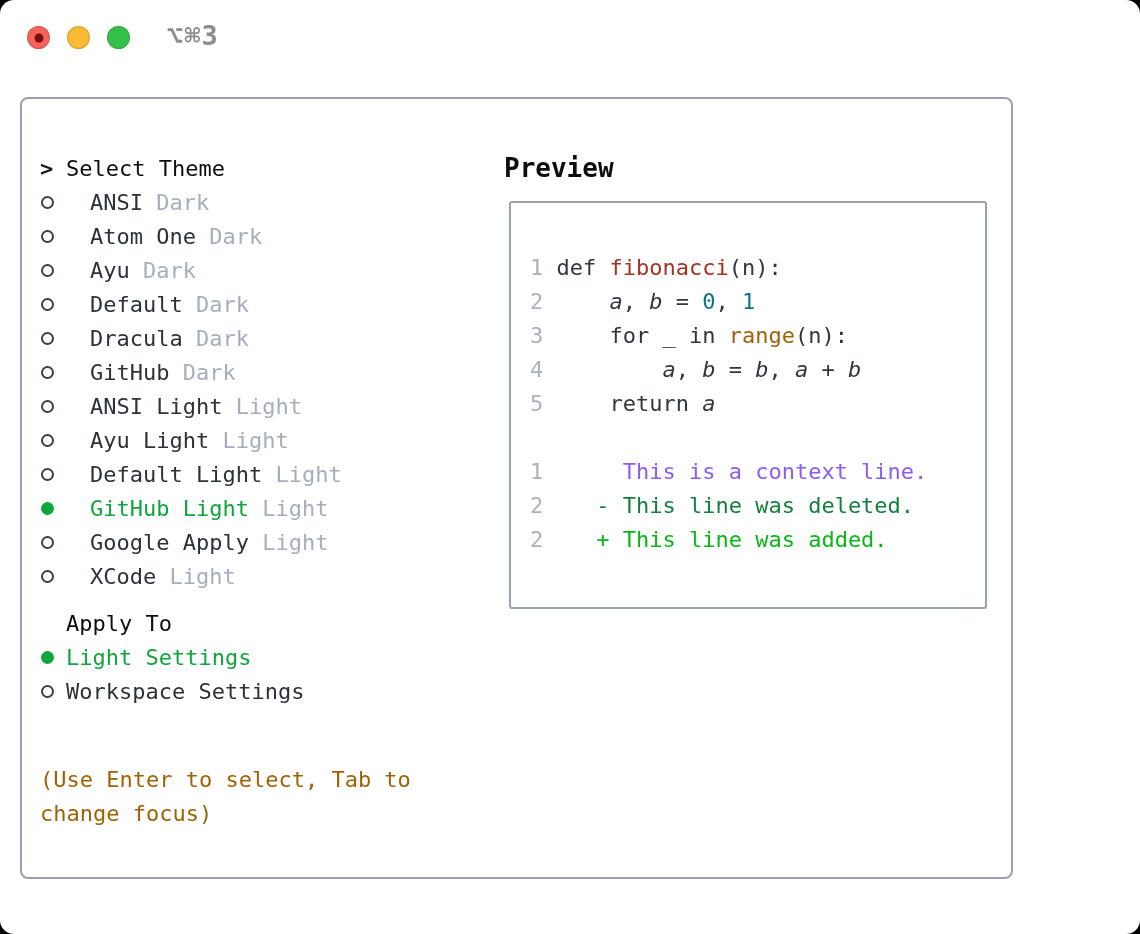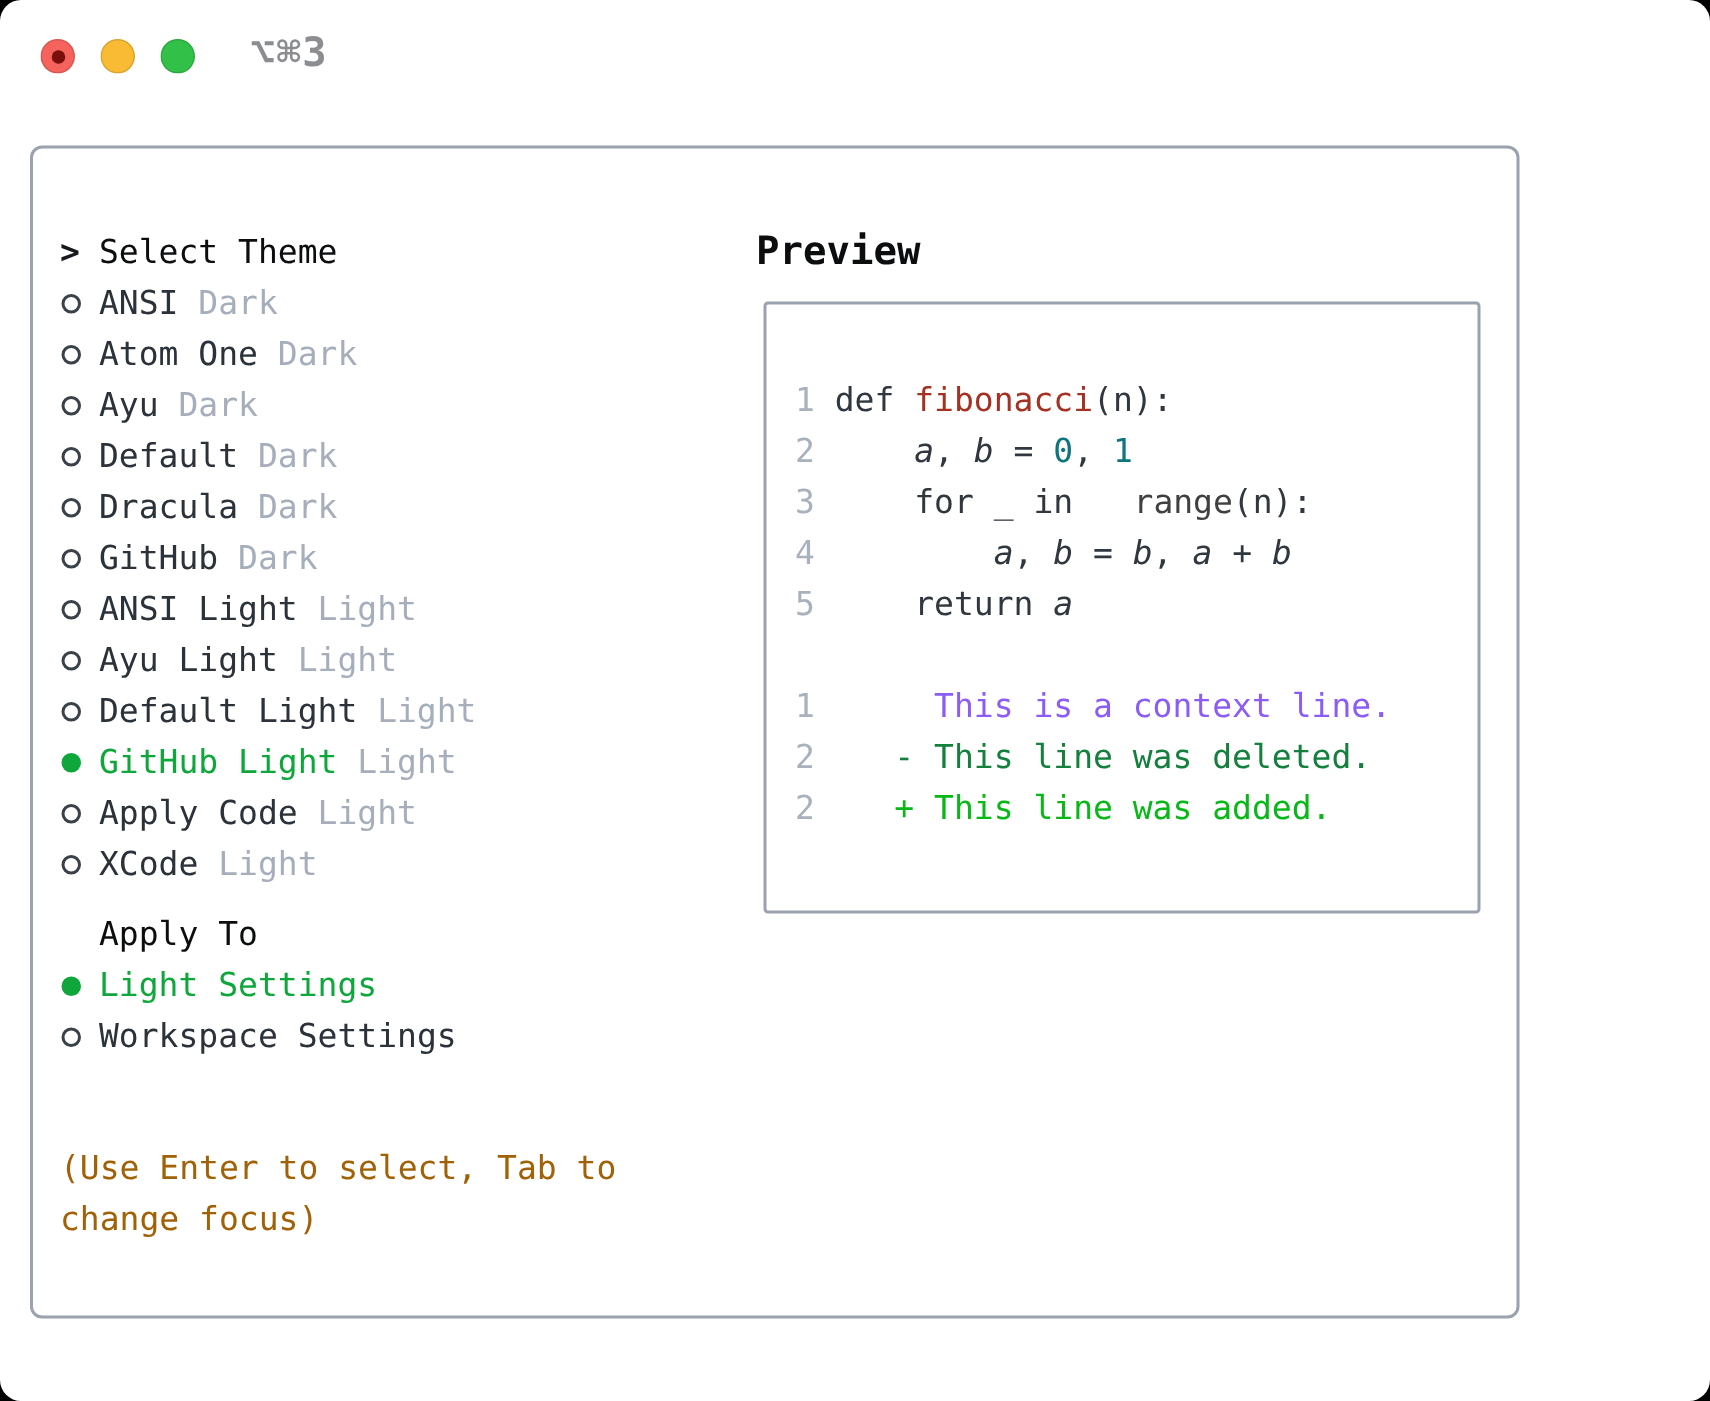--- a/index.html
+++ b/index.html
@@ -40,21 +40,21 @@
   .leftcol { position:absolute; left:18px; top:52px; width:450px; }
   .row { display:flex; align-items:center; height:34px; font-size:22px; white-space:pre; }
   .marker { display:inline-flex; width:26px; justify-content:flex-start; align-items:center; flex:none; }
   .prompt { font-weight:bold; color:#16191d; font-size:22px; }
   .hdr { font-weight:normal; color:#0b0d0f; }
   .dot {
     width:13px; height:13px; border-radius:50%;
     border:2px solid #3a4148; display:inline-block; margin-left:1px;
   }
   .dot.sel { background:#0fa63c; border-color:#0fa63c; }
-  .t-name { color:#2c323a; }
+  .t-name { color:#2c323a;margin-left:24px; }
   .t-name.sel { color:#0fa63c; }
   .t-variant { color:#a6aebc; margin-left:1ch; }
   .apply-block { position:absolute; left:18px; top:507px; width:450px; }
   .opt-label { color:#2c323a; }
   .opt-label.sel { color:#0fa63c; }
   .hint-block { position:absolute; left:18px; top:664px; width:430px; }
   .hint-line { height:34px; line-height:34px; font-size:22px; color:#a16207; white-space:pre; }
 
   
   .preview-label {
@@ -65,21 +65,21 @@
     position:absolute; left:487px; top:102px; width:478px; height:408px;
     border:2px solid #9aa2ae; border-radius:3px; background:#fff;
     padding:48px 0 0 19px; overflow:hidden;
   }
   .cl { height:34px; line-height:34px; font-size:22px; white-space:pre; }
   .ln { display:inline-block; width:2ch; color:#a9b1bd; }
   .c-plain   { color:#30373e;margin-top:16px; }
   .c-func    { color:#a43122; }
   .c-var     { color:#30373e; font-style:italic; }
   .c-number  { color:#0c7580; }
-  .c-builtin { color:#404040;margin-left:27px; }
+  .c-builtin { color:#a16207; }
   .c-context { color:#8b5cf6; }
   .c-deleted { color:#15803d; }
   .c-added   { color:#07b816; }
 </style>
 </head>
 <body>
 
 <div class="window">
 
   <div class="titlebar">
@@ -104,21 +104,21 @@
           <div class="row"><span class="marker"><span class="dot"></span></span><span class="t-name">ANSI</span><span class="t-variant">Dark</span></div>
           <div class="row"><span class="marker"><span class="dot"></span></span><span class="t-name">Atom One</span><span class="t-variant">Dark</span></div>
           <div class="row"><span class="marker"><span class="dot"></span></span><span class="t-name">Ayu</span><span class="t-variant">Dark</span></div>
           <div class="row"><span class="marker"><span class="dot"></span></span><span class="t-name">Default</span><span class="t-variant">Dark</span></div>
           <div class="row"><span class="marker"><span class="dot"></span></span><span class="t-name">Dracula</span><span class="t-variant">Dark</span></div>
           <div class="row"><span class="marker"><span class="dot"></span></span><span class="t-name">GitHub</span><span class="t-variant">Dark</span></div>
           <div class="row"><span class="marker"><span class="dot"></span></span><span class="t-name">ANSI Light</span><span class="t-variant">Light</span></div>
           <div class="row"><span class="marker"><span class="dot"></span></span><span class="t-name">Ayu Light</span><span class="t-variant">Light</span></div>
           <div class="row"><span class="marker"><span class="dot"></span></span><span class="t-name">Default Light</span><span class="t-variant">Light</span></div>
           <div class="row"><span class="marker"><span class="dot sel"></span></span><span class="t-name sel">GitHub Light</span><span class="t-variant">Light</span></div>
-          <div class="row"><span class="marker"><span class="dot"></span></span><span class="t-name">Apply Code</span><span class="t-variant">Light</span></div>
+          <div class="row"><span class="marker"><span class="dot"></span></span><span class="t-name">Google Apply</span><span class="t-variant">Light</span></div>
           <div class="row"><span class="marker"><span class="dot"></span></span><span class="t-name">XCode</span><span class="t-variant">Light</span></div>
         </div>
     </div>
 
     <div class="apply-block">
       <div class="row">
         <span class="marker"></span>
         <span class="hdr">Apply To</span>
       </div>
       <div id="apply-options">

